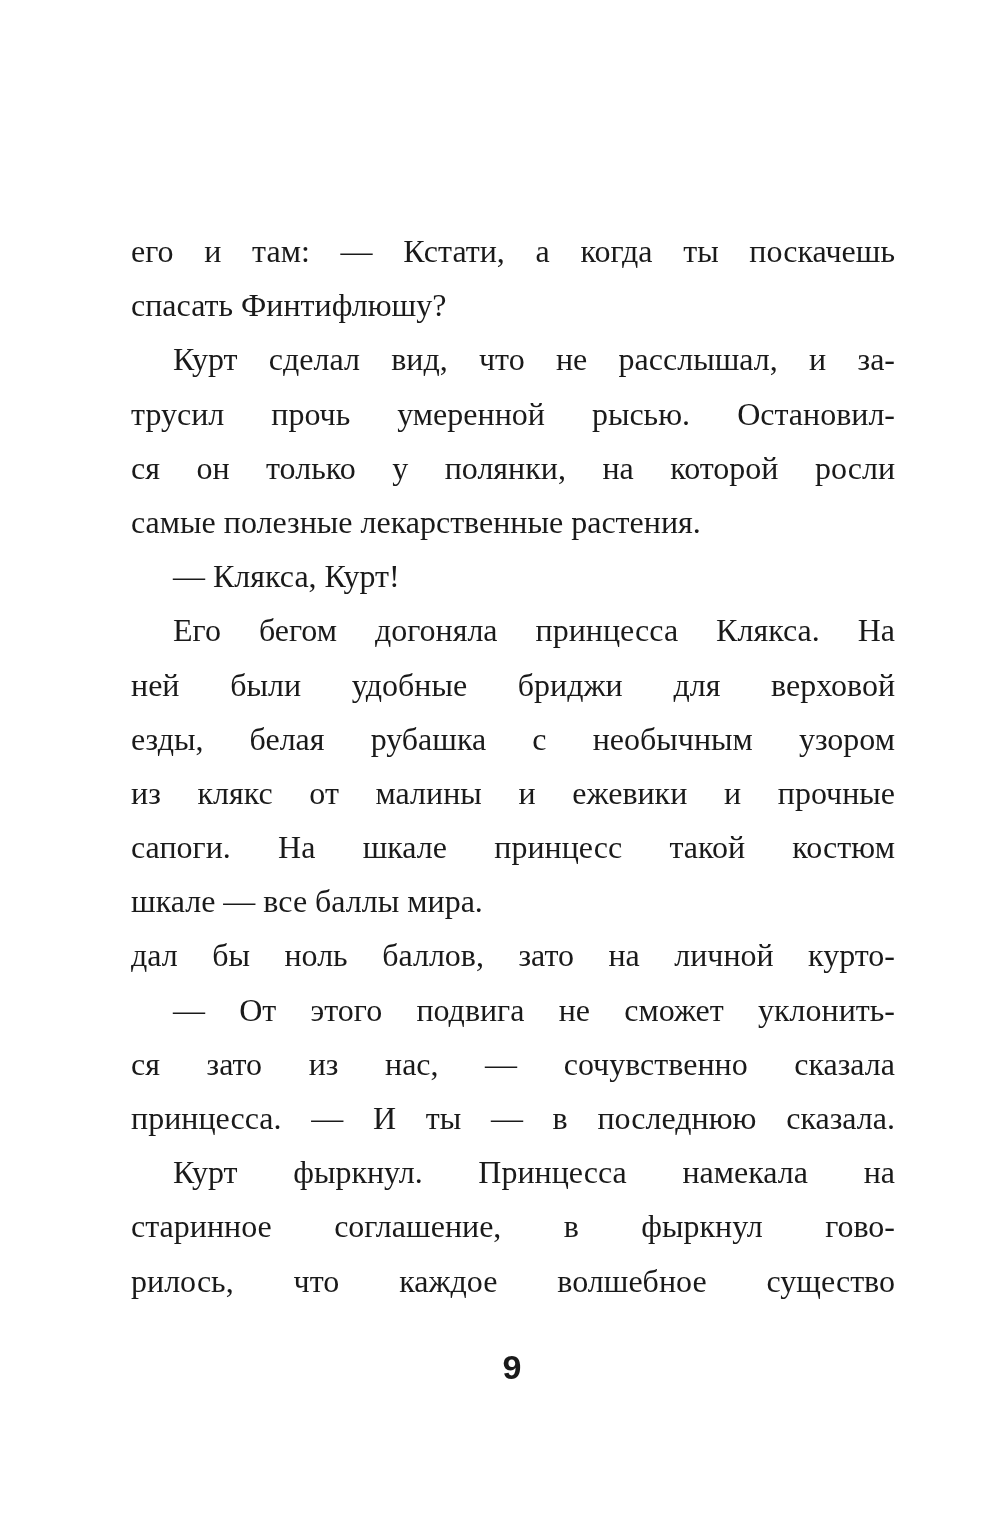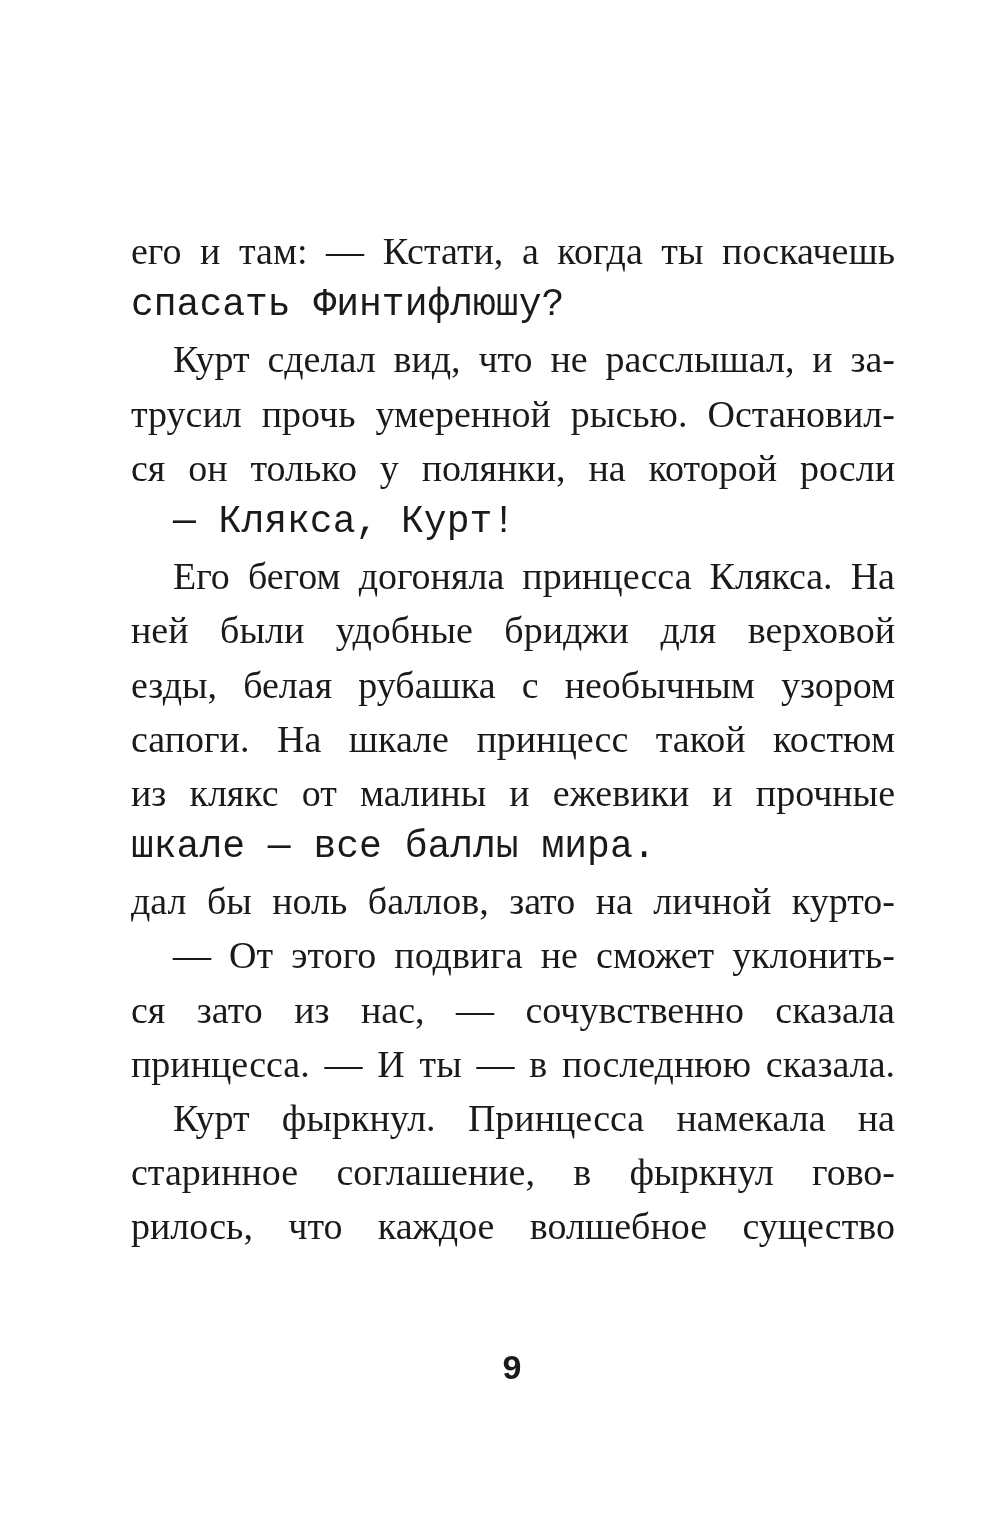--- a/index.html
+++ b/index.html
@@ -1,45 +1,46 @@
 <!DOCTYPE html>
 <html><head>
 <meta charset="utf-8">
 <style>
   html, body { margin: 0; padding: 0; background: #ffffff; }
   body { width: 1000px; height: 1539px; position: relative; overflow: hidden; }
   .page {
     position: absolute; left: 131px; top: 224px; width: 764px;
     font-family: "Liberation Serif", "DejaVu Serif", serif;
-    font-size: 38px; line-height: 54.2px; color: #1a1a1a;
+    font-size: 32px; line-height: 54.2px; color: #1a1a1a;
   }
   .line { display: block; white-space: nowrap; text-align: justify; text-align-last: justify; height: 54.2px; }
-  .line.last { text-align-last: left; font-family: Liberation Mono, monospace; }
+  .line.last { text-align-last: left; }
   .line.indent { padding-left: 42px; }
   .page-number {
     position: absolute; left: 0; width: 1000px; top: 1348px; text-align: center;
     font-family: "Liberation Sans", "DejaVu Sans", sans-serif; font-weight: bold;
     font-size: 34px; color: #1a1a1a; padding-left: 24px; box-sizing: border-box;
   }
 </style>
 </head>
 <body>
 
 <div class="page">
   <span class="line">его и там: — Кстати, а когда ты поскачешь</span>
   <span class="line last">спасать Финтифлюшу?</span>
   <span class="line indent">Курт сделал вид, что не расслышал, и за-</span>
   <span class="line">трусил прочь умеренной рысью. Остановил-</span>
   <span class="line">ся он только у полянки, на которой росли</span>
+  <span class="line last">самые полезные лекарственные растения.</span>
   <span class="line indent last">— Клякса, Курт!</span>
   <span class="line indent">Его бегом догоняла принцесса Клякса. На</span>
   <span class="line">ней были удобные бриджи для верховой</span>
   <span class="line">езды, белая рубашка с необычным узором</span>
+  <span class="line">из клякс от малины и ежевики и прочные</span>
   <span class="line">сапоги. На шкале принцесс такой костюм</span>
-  <span class="line">из клякс от малины и ежевики и прочные</span>
   <span class="line last">шкале — все баллы мира.</span>
   <span class="line">дал бы ноль баллов, зато на личной курто-</span>
   <span class="line indent">— От этого подвига не сможет уклонить-</span>
   <span class="line">ся зато из нас, — сочувственно сказала</span>
   <span class="line">принцесса. — И ты — в последнюю сказала.</span>
   <span class="line indent">Курт фыркнул. Принцесса намекала на</span>
   <span class="line">старинное соглашение, в фыркнул гово-</span>
   <span class="line">рилось, что каждое волшебное существо</span>
 </div>
 

